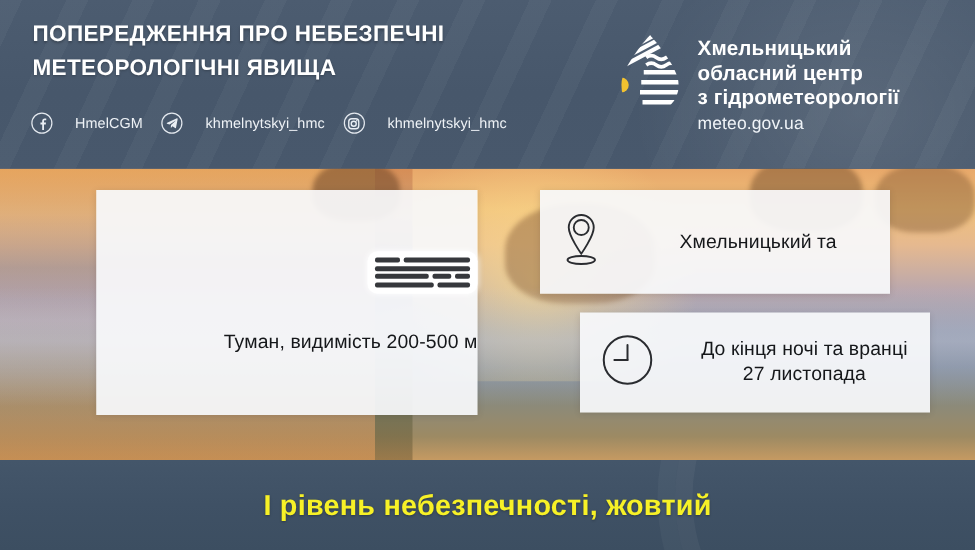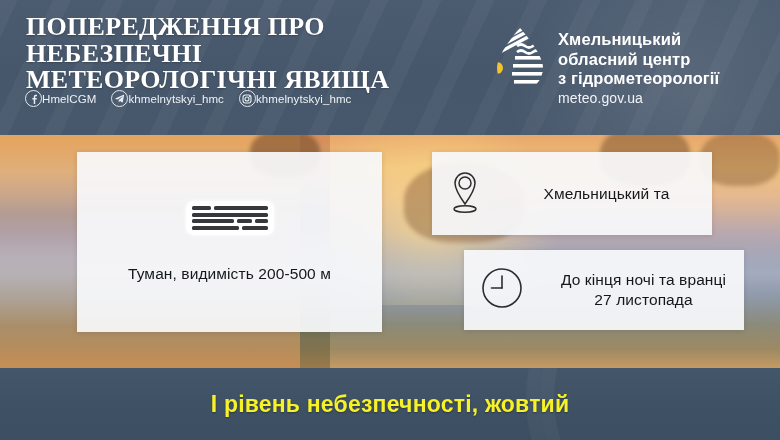--- a/index.html
+++ b/index.html
@@ -13,26 +13,26 @@
           background:linear-gradient(180deg,#4c5c70 0%,#47576b 55%,#48586c 100%);
           overflow:hidden;}
   .header .stripes{position:absolute;inset:0;
         background:repeating-linear-gradient(115deg,
             rgba(255,255,255,.035) 0px,rgba(255,255,255,.035) 16px,
             rgba(255,255,255,0) 16px,rgba(255,255,255,0) 48px);}
   .header .glow{position:absolute;right:-40px;top:-60px;width:330px;height:300px;
         background:radial-gradient(ellipse at 60% 50%,rgba(255,255,255,.10),rgba(255,255,255,0) 65%);}
 
   .title{position:absolute;left:26px;top:14px;width:470px;
-         color:#fff;font-weight:bold;font-size:26px;line-height:26.5px;
+         color:#fff;font-weight:bold;font-size:18px;line-height:26.5px;
          letter-spacing:.3px;text-transform:uppercase;
-         text-shadow:0 1px 2px rgba(0,0,0,.25);font-family:Liberation Serif, serif;}
+         text-shadow:0 1px 2px rgba(0,0,0,.25);}
 
   .socials{position:absolute;left:25px;top:90px;display:flex;align-items:center;gap:15px;}
-  .social{display:flex;align-items:center;gap:0;}
+  .social{display:flex;align-items:center;gap:18px;}
   .social .ic{width:15px;height:15px;border:1.3px solid #e3e8ee;border-radius:50%;
        display:flex;align-items:center;justify-content:center;flex:0 0 auto;}
   .social .ic svg{display:block;}
   .social .hd{color:#eef2f6;font-size:11.5px;letter-spacing:.1px;white-space:nowrap;}
 
   
   .logo{position:absolute;left:493px;top:26px;display:flex;align-items:flex-start;gap:11px;}
   .logo-mark{width:54px;height:70px;flex:0 0 auto;}
   .logo-text{padding-top:4px;}
   .logo-text .ln{color:#fff;font-weight:bold;font-size:16.5px;line-height:19.5px;
@@ -60,21 +60,21 @@
   .ph.centerglow{position:absolute;left:300px;top:-30px;width:260px;height:200px;
         background:radial-gradient(ellipse at 50% 60%,rgba(255,222,140,.75),rgba(255,210,130,0) 70%);}
   .ph.fogband{position:absolute;left:0;top:95px;width:780px;height:95px;
         background:linear-gradient(180deg,rgba(190,195,215,0),rgba(196,200,215,.45) 45%,rgba(185,185,190,0));}
   .tree{position:absolute;border-radius:46% 46% 40% 40%;filter:blur(2.2px);}
 
   
   .card{position:absolute;background:rgba(248,249,251,.93);
         box-shadow:0 1px 5px rgba(60,50,45,.17);}
   .card-main{left:77px;top:152px;width:305px;height:180px;
-        display:flex;flex-direction:column;align-items:center;justify-content:center;}
+        display:flex;flex-direction:column;align-items:flex-end;justify-content:center;}
   .fog-badge{width:88px;height:34px;background:#fff;border-radius:8px;
         display:flex;flex-direction:column;justify-content:center;gap:2.4px;
         padding:4px 6px;box-sizing:border-box;margin-bottom:30px;
         box-shadow:0 0 5px rgba(255,255,255,.95);}
   .fog-row{display:flex;gap:3px;height:4.2px;}
   .fog-bar{background:#36383c;border-radius:1.6px;height:100%;}
   .card-main .caption{font-size:15.5px;color:#15171a;letter-spacing:.1px;white-space:nowrap;}
 
   .card-side{left:432px;width:280px;display:flex;align-items:center;padding-left:16px;
         box-sizing:border-box;gap:19px;}

